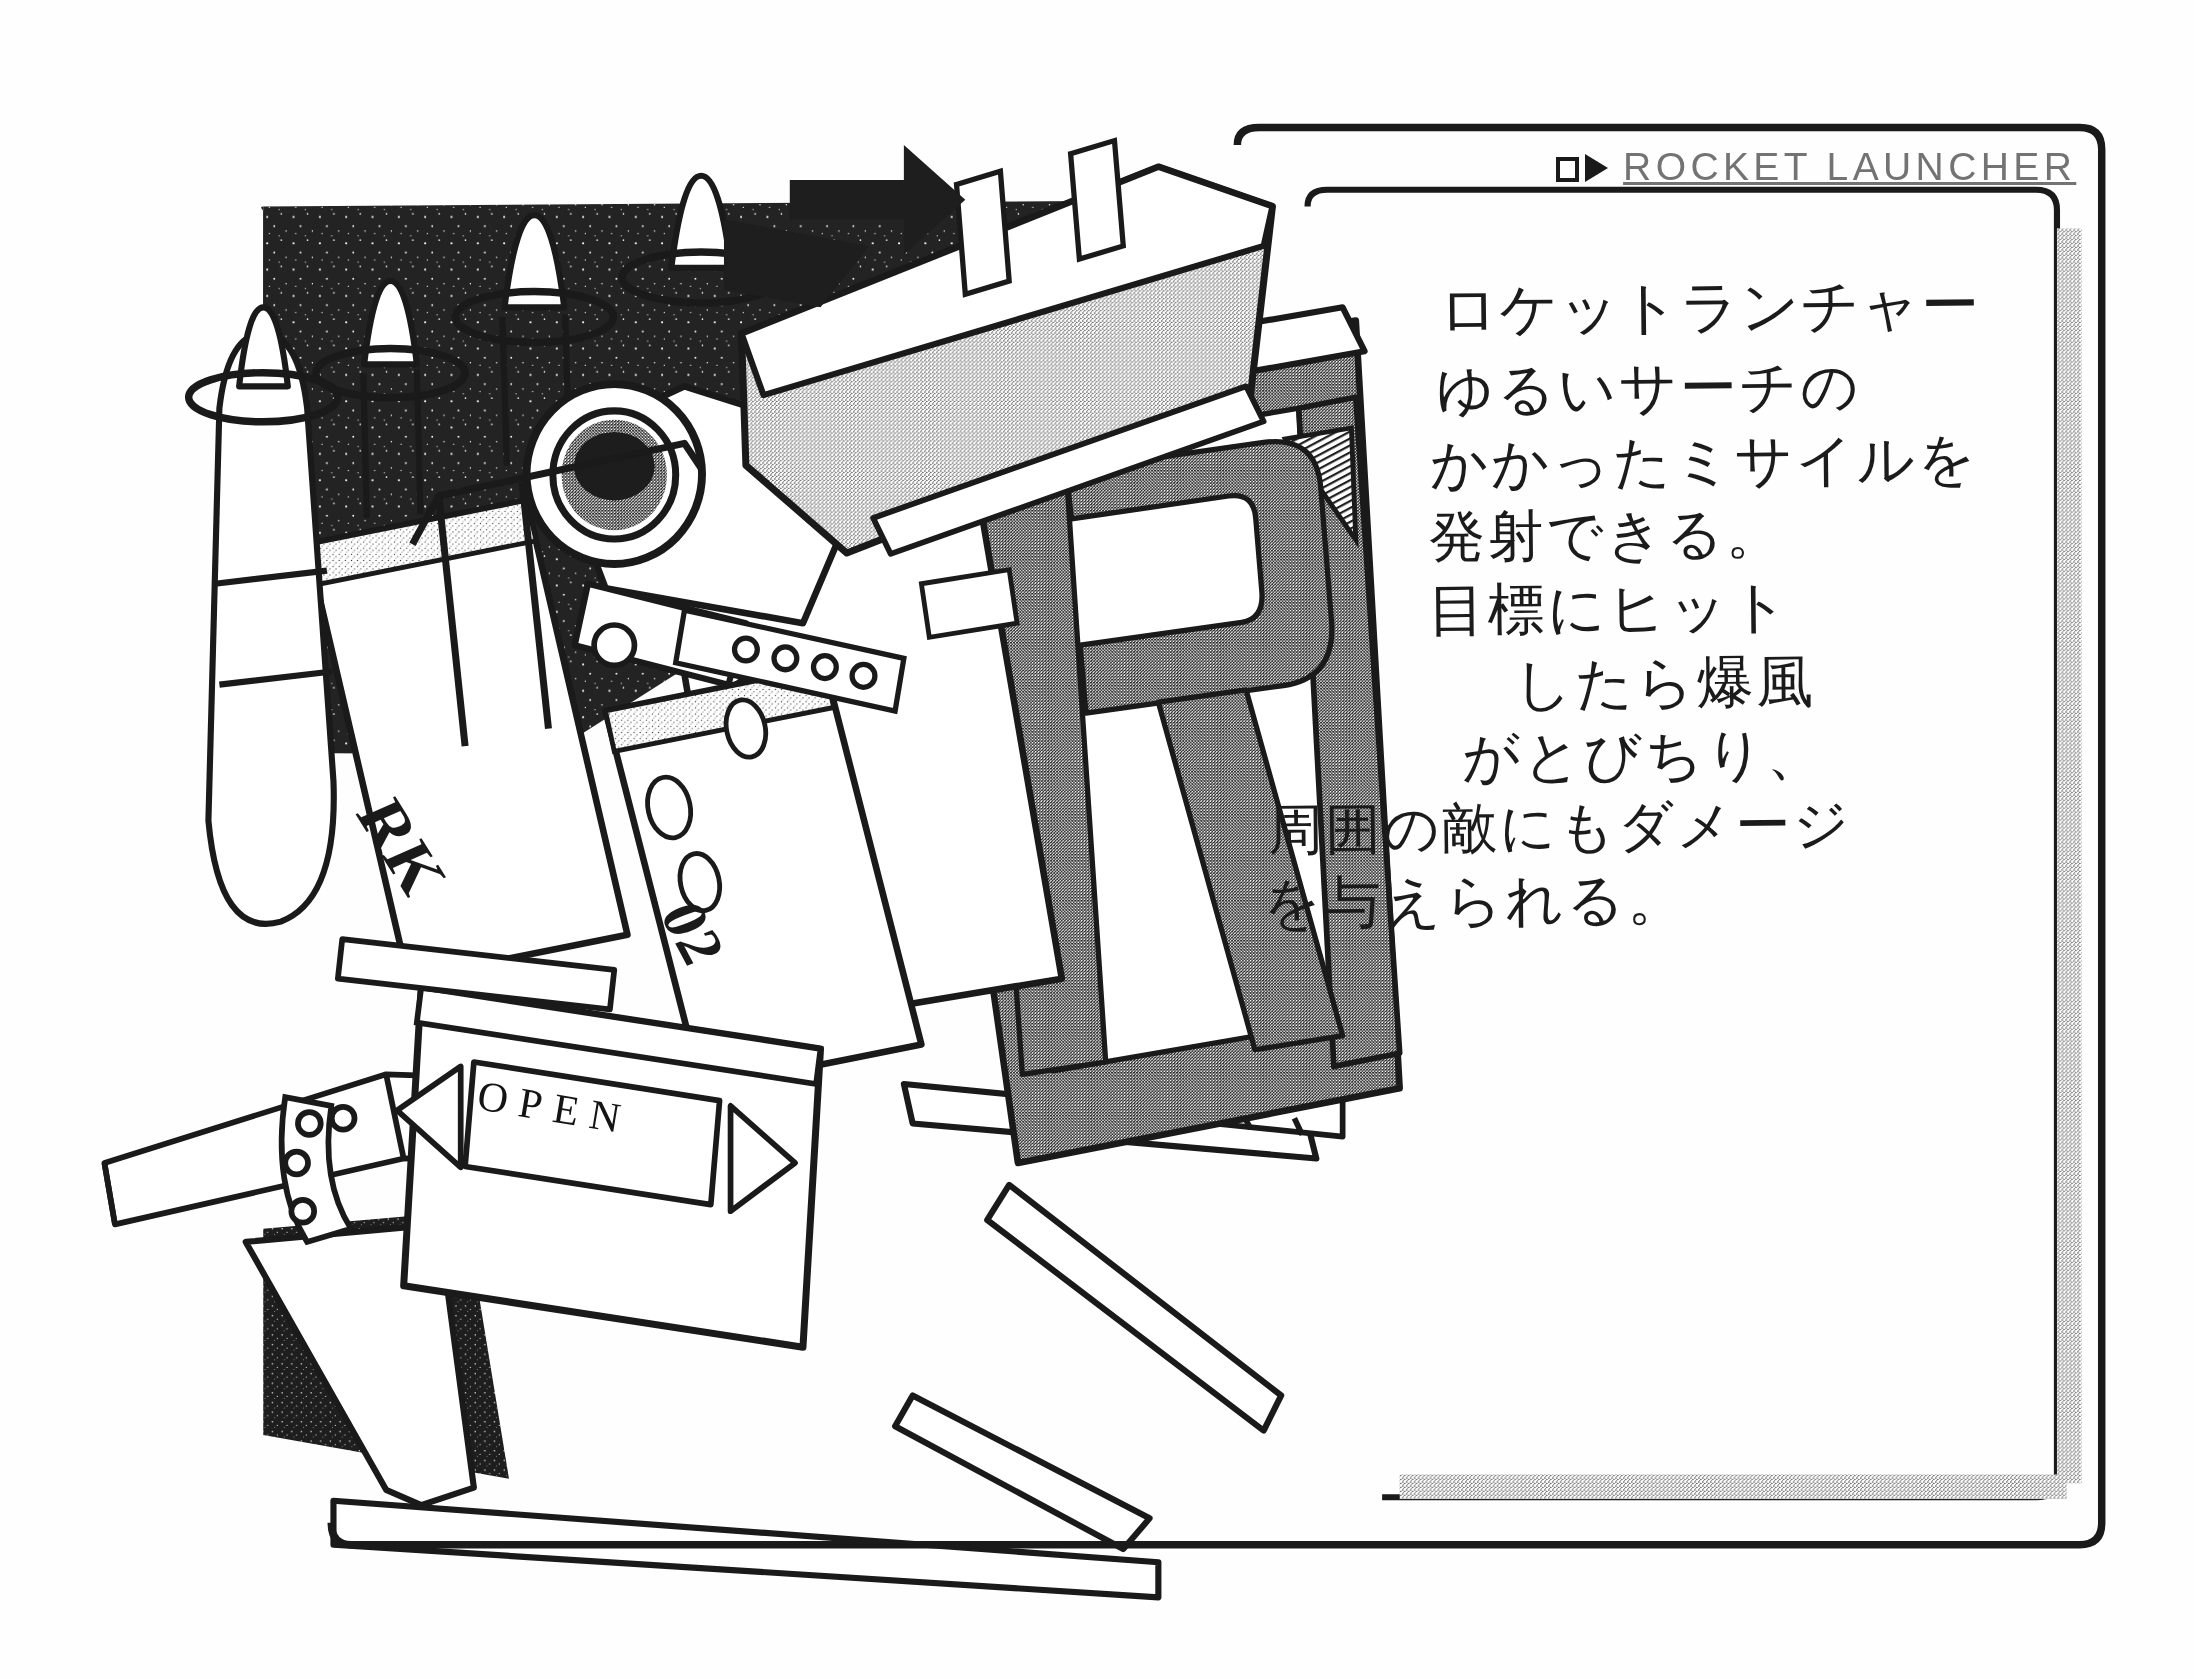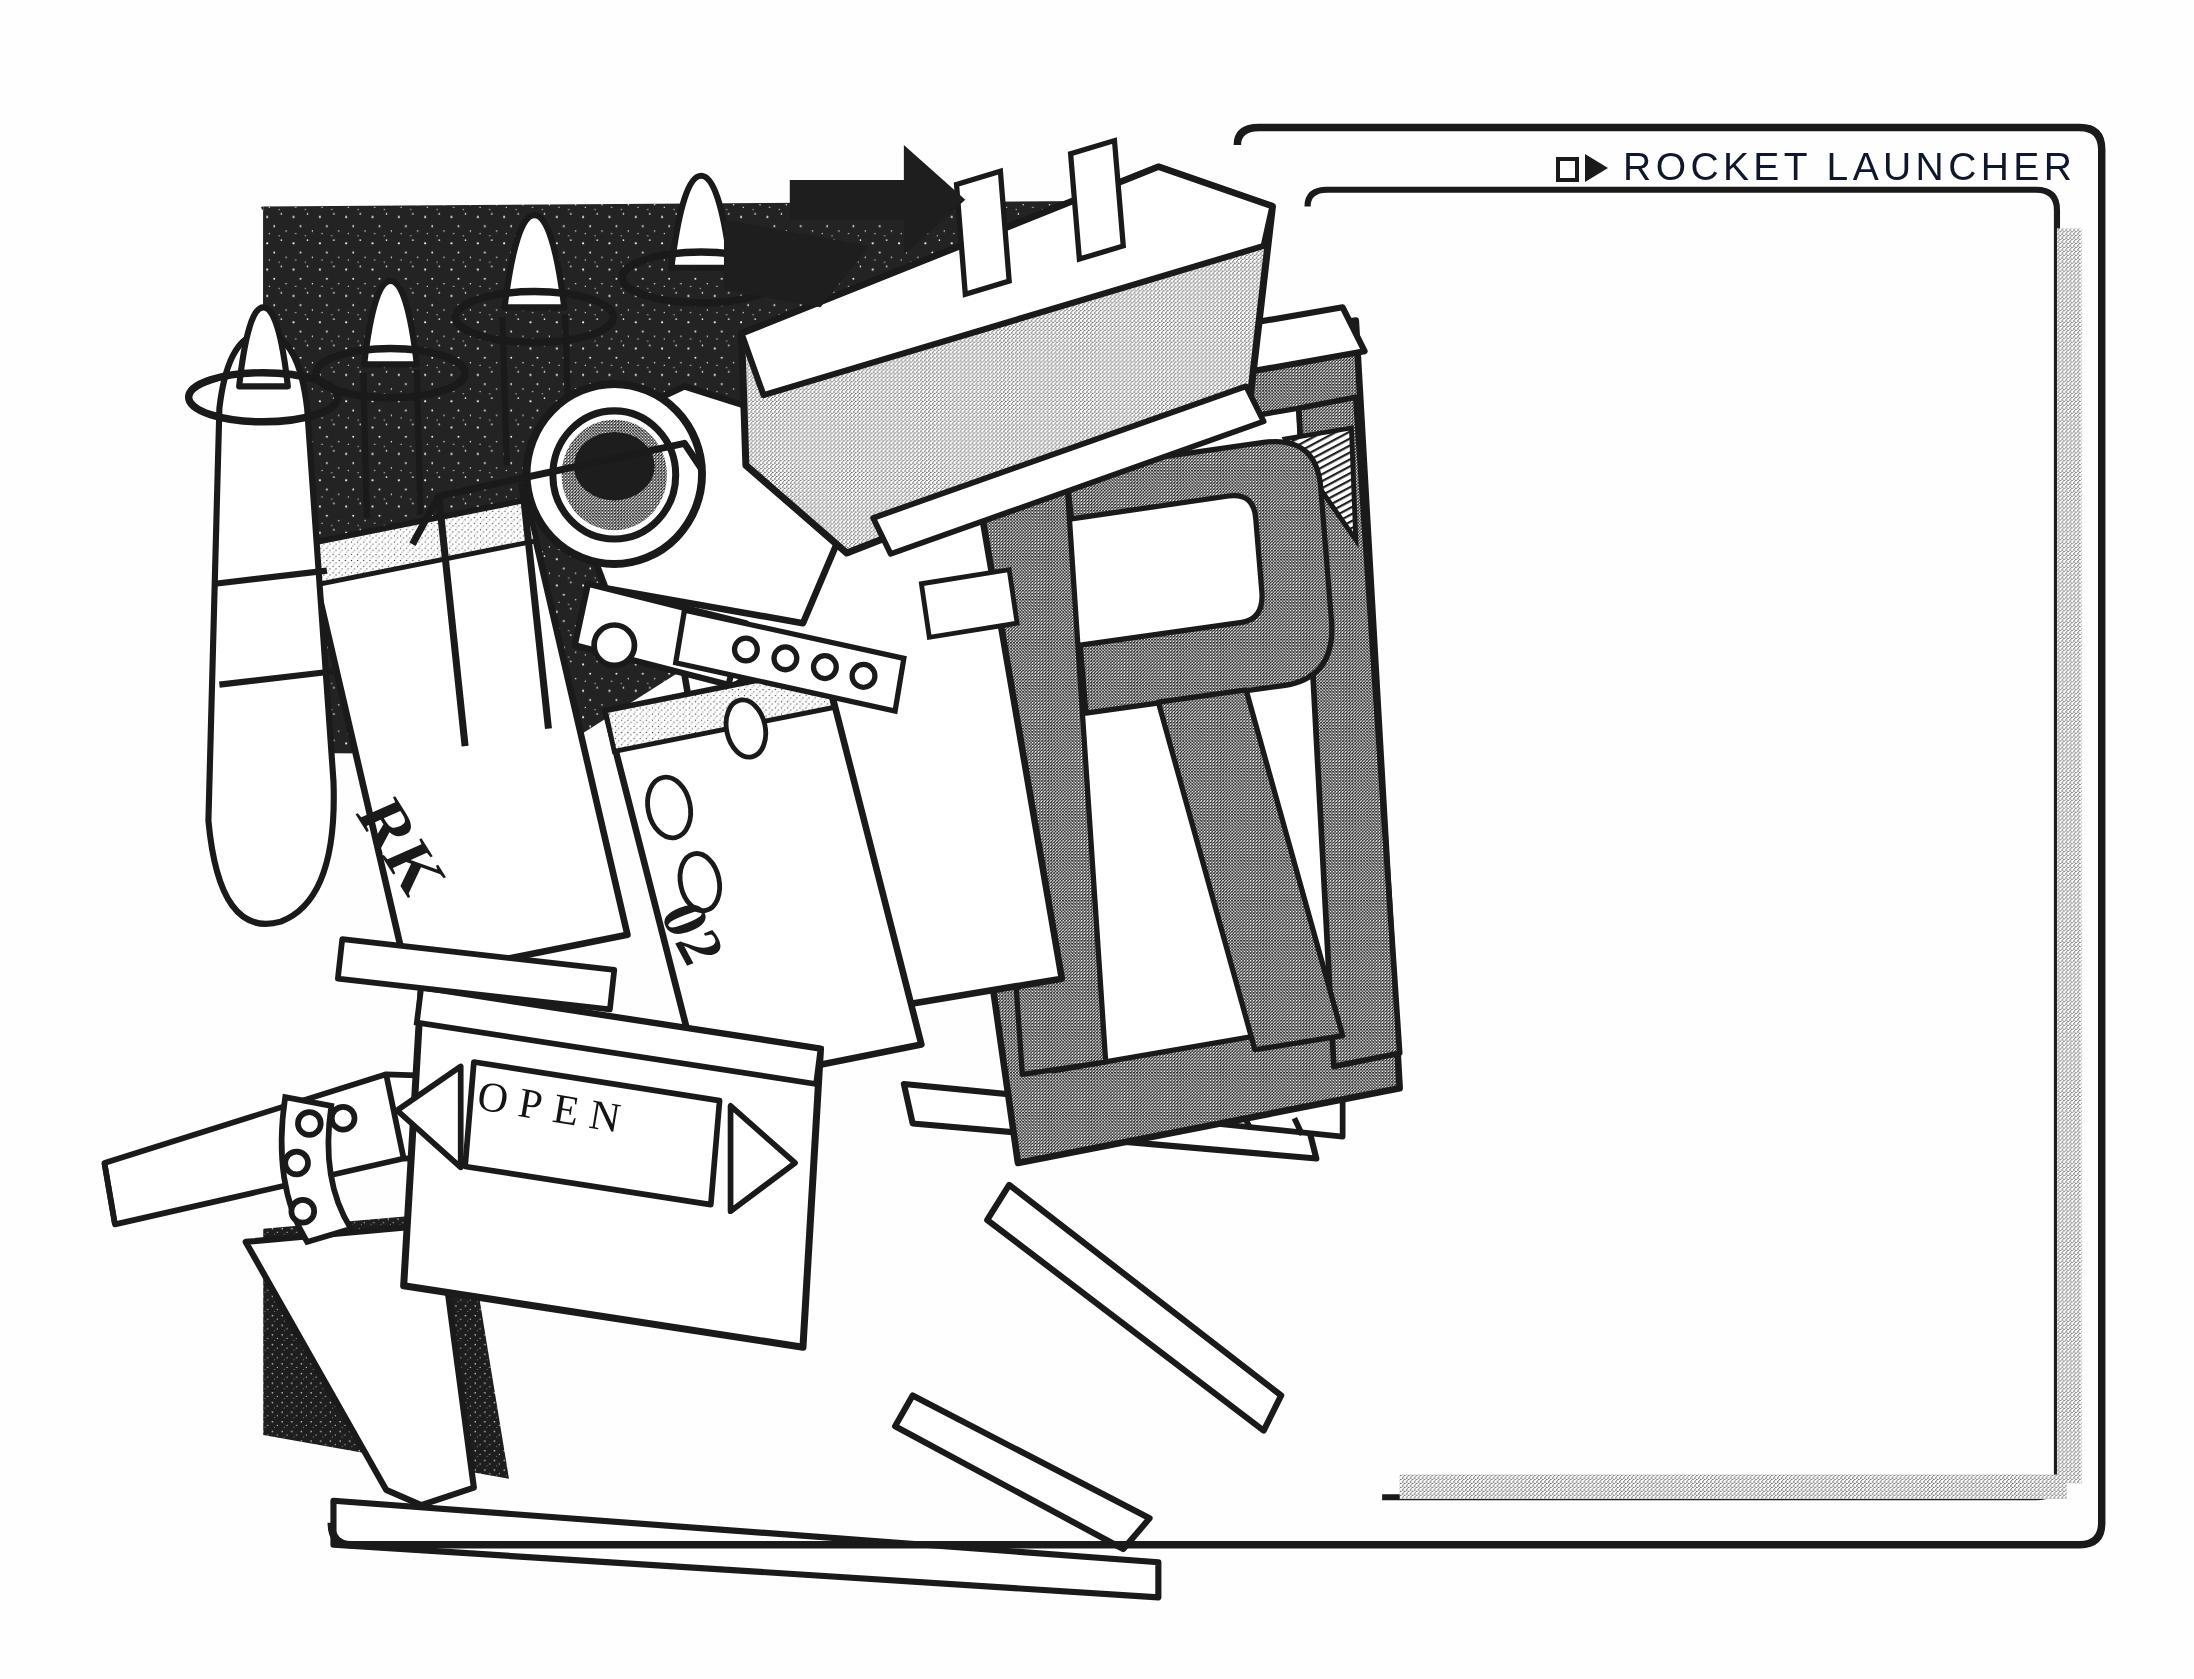--- a/index.html
+++ b/index.html
@@ -11,23 +11,24 @@
   .stage{position:absolute;inset:0;}
   svg.art{position:absolute;top:0;left:0;width:2243px;height:1680px;}
 
   
   .panel-title{
     position:absolute;
     left:1556px; top:145px;
     font-family:"Liberation Sans", sans-serif;
     font-size:39px;
     letter-spacing:4.4px;
-    color:#0f172a;
+    color:#737373;
     white-space:nowrap;
     font-weight:500;
+    text-decoration:underline;
   }
   .glyph-box{
     display:inline-block;
     width:23px;height:24.6px;
     border:4.8px solid #1a1a1a;
     vertical-align:-1.8px;
     margin-right:6.1px;
     box-sizing:border-box;
   }
   .glyph-tri{
@@ -333,20 +334,31 @@
 
       <path d="M2900 478 L4688 455" stroke-width="0"></path>
     </g>
 
   </svg>
 
   <div class="panel-title">
     <span class="glyph-box"></span><span class="glyph-tri"></span><span>ROCKET LAUNCHER</span>
   </div>
 
+  <div class="jp-block">
+    <p class="jp-line l1">ロケットランチャー</p>
+    <p class="jp-line l2">ゆるいサーチの</p>
+    <p class="jp-line l3">かかったミサイルを</p>
+    <p class="jp-line l4">発射できる。</p>
+    <p class="jp-line l5">目標にヒット</p>
+    <p class="jp-line l6">したら爆風</p>
+    <p class="jp-line l7">がとびちり、</p>
+    <p class="jp-line l8">周囲の敵にもダメージ</p>
+    <p class="jp-line l9">を与えられる。</p>
+  </div>
 
   <div class="lbl lbl-open">OPEN</div>
 
   <div class="lbl lbl-rk">RK</div>
 
   <div class="lbl lbl-02">02</div>
 
 </div>
 
 

